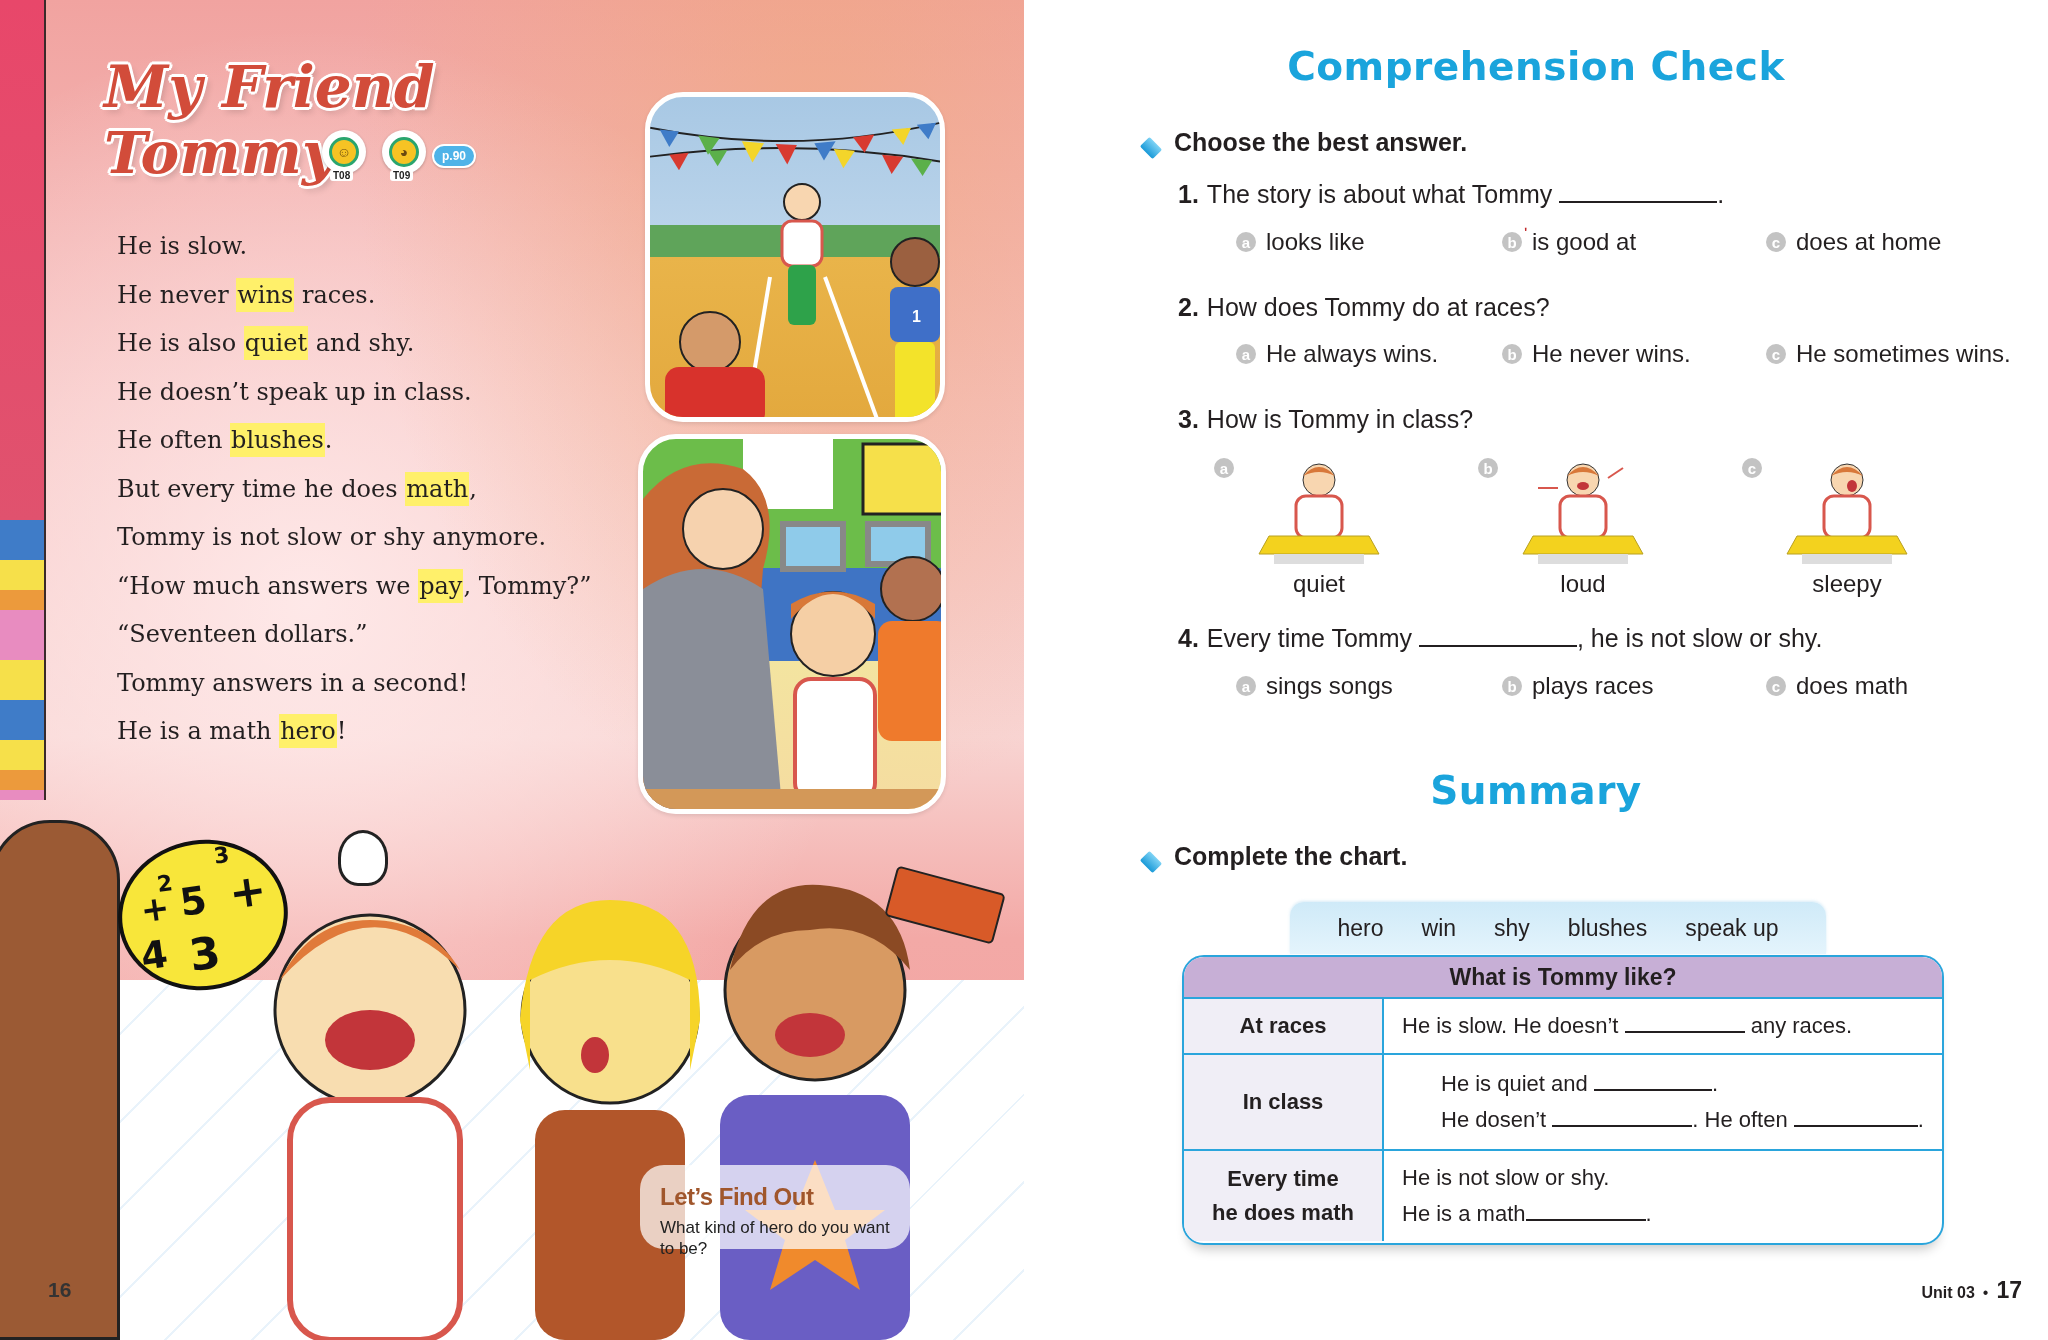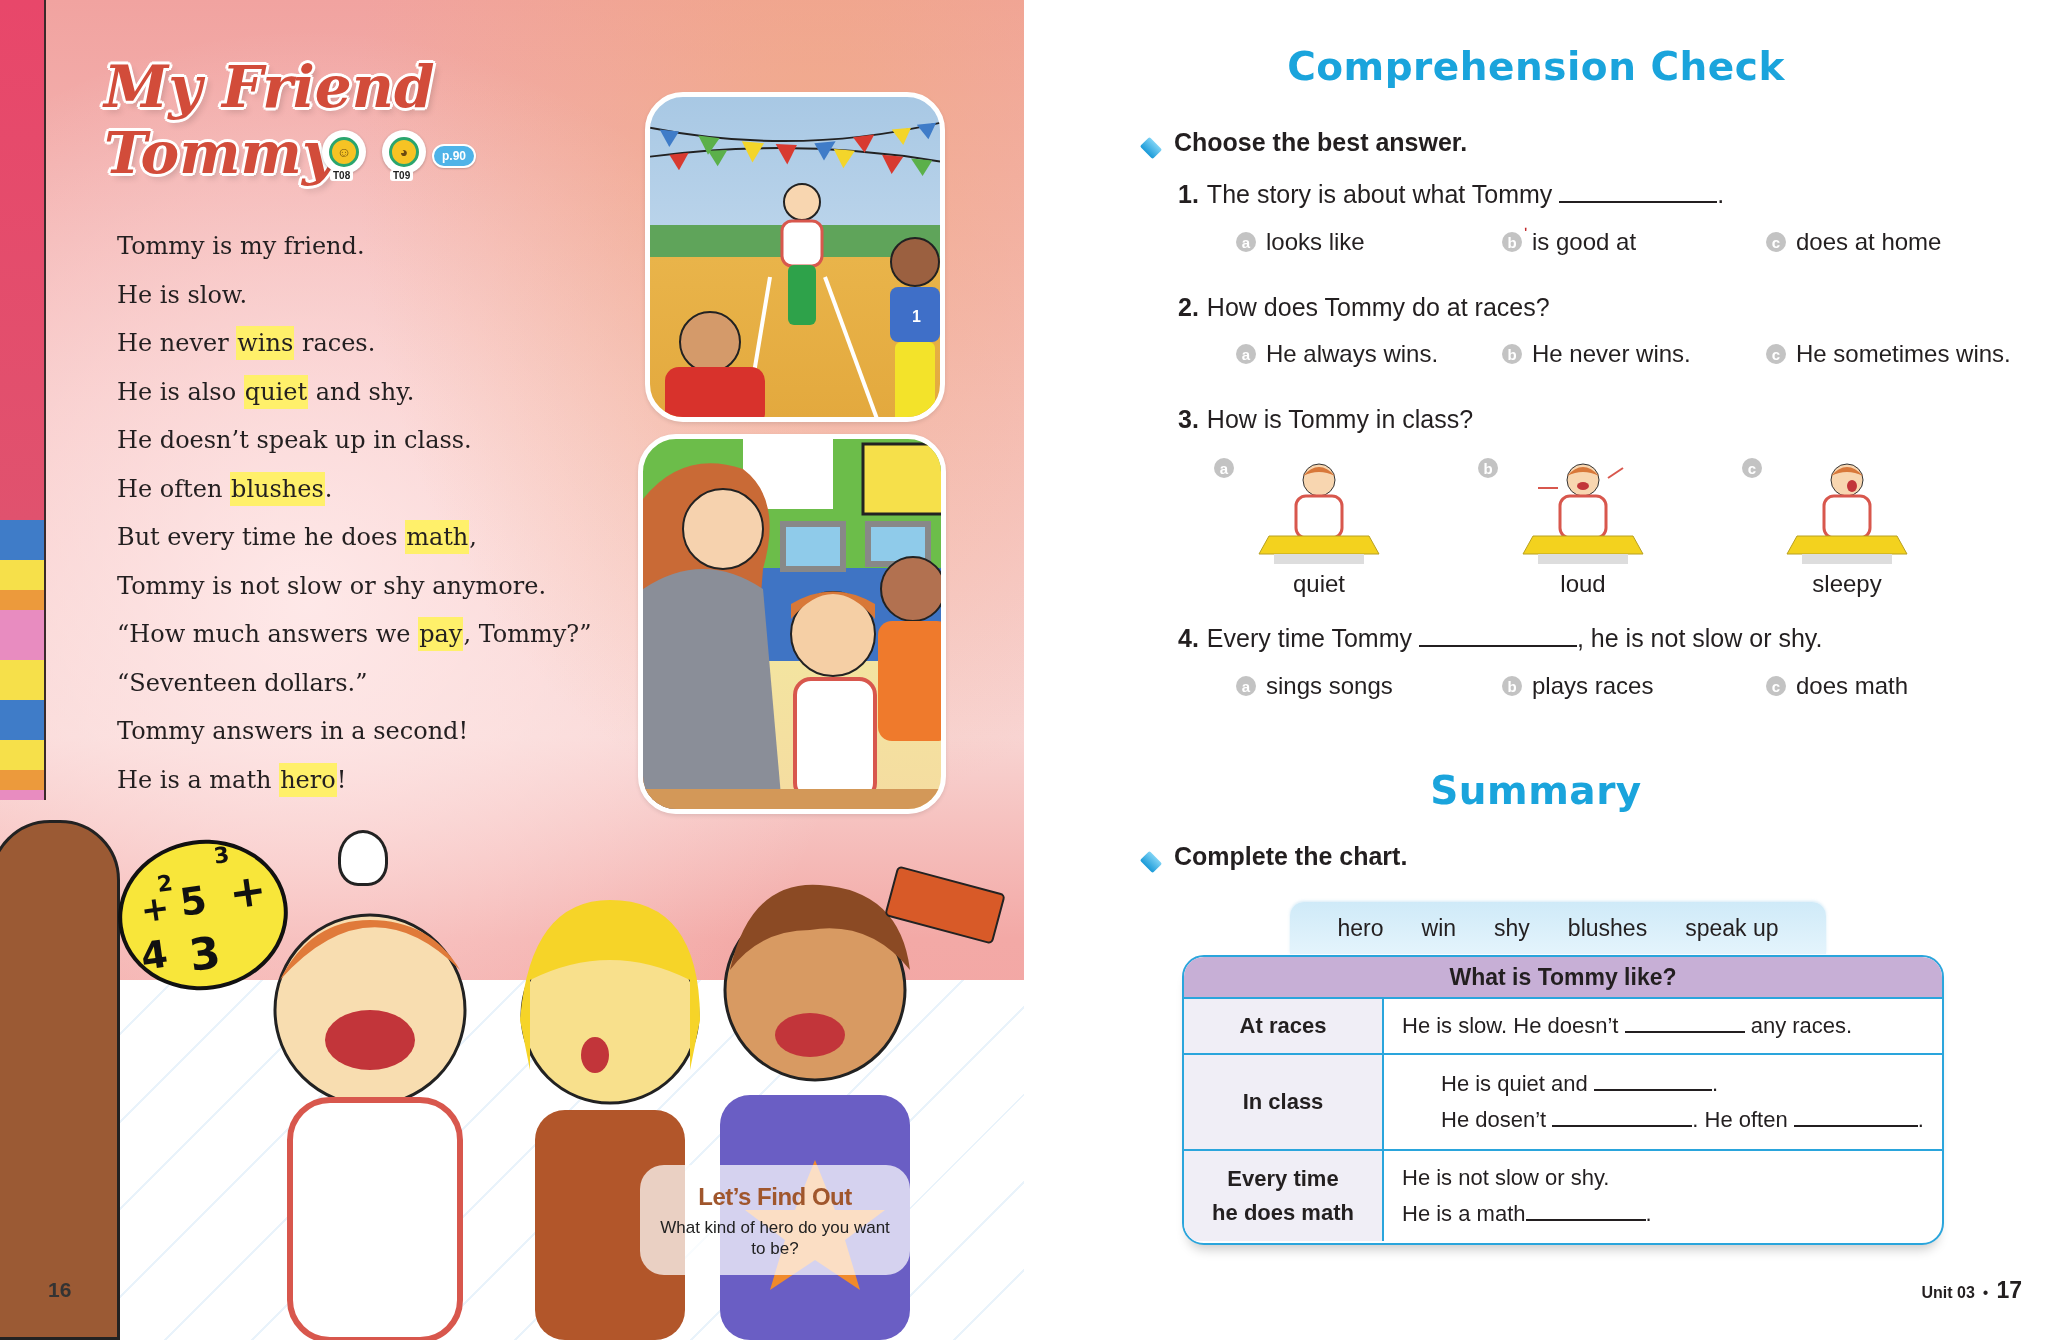--- a/index.html
+++ b/index.html
@@ -66,22 +66,22 @@
   .thought {
     position: absolute; left: 118px; top: 40px; width: 170px; height: 150px; border-radius: 50%;
     background: #f8e63a; border: 4px solid #111; transform: rotate(-8deg);
     font-family: "DejaVu Sans", sans-serif; font-weight: bold; color: #111;
   }
   .thought span { position: absolute; }
   .bulb { position: absolute; left: 338px; top: 30px; width: 50px; height: 56px; border-radius: 50% 50% 40% 40%; background: #fff; border: 3px solid #222; }
   .kid-hair-brown { position: absolute; left: -10px; top: 20px; width: 130px; height: 520px; background: #9b5a34; border-radius: 60px 60px 0 0; border: 3px solid #222; }
 
   .lets-find-out {
-    position: absolute; left: 640px; top: 1165px; width: 270px; height: 110px;
-    background: rgba(255,255,255,0.72); border-radius: 24px; padding: 18px 20px; text-align: center;
+    position: absolute; left: 640px; top: 1165px; width: 270px; height: 84px;
+    background: rgba(255,255,255,0.72); border-radius: 24px; padding: 18px 20px;
   }
   .lfo-title { font-family: "Liberation Sans", sans-serif; font-weight: bold; font-size: 24px; color: #a0562c; letter-spacing: -0.5px; }
   .lfo-text { font-family: "Liberation Sans", sans-serif; font-size: 17px; line-height: 21px; color: #222; margin-top: 6px; }
   .page-num-left { position: absolute; left: 48px; top: 1278px; font-weight: bold; font-size: 21px; color: #333; }
 
   
   .right-page { position: absolute; left: 1024px; top: 0; width: 1024px; height: 1340px; background: #fff; }
   .section-title {
     position: absolute; width: 100%; text-align: center; font-family: "DejaVu Sans", sans-serif; font-weight: bold;
     font-size: 39px; color: #1aa4dc; letter-spacing: 0.5px;
@@ -150,21 +150,20 @@
     <div class="audio-badge">
       <div class="face">
           <span>◕</span>
         </div>
       <div class="code">T09</div>
     </div>
     <div class="page-ref">p.90</div>
   </div>
 
   <div class="story">
-    <div class="story-line"><span>Tommy is my friend.</span></div>
     <div class="story-line"><span>He is slow.</span></div>
     <div class="story-line"><span>He never </span><span class="hl">wins</span><span> races.</span></div>
     <div class="story-line"><span>He is also </span><span class="hl">quiet</span><span> and shy.</span></div>
     <div class="story-line"><span>He doesn’t speak up in class.</span></div>
     <div class="story-line"><span>He often </span><span class="hl">blushes</span><span>.</span></div>
     <div class="story-line"><span>But every time he does </span><span class="hl">math</span><span>,</span></div>
     <div class="story-line"><span>Tommy is not slow or shy anymore.</span></div>
     <div class="story-line"><span>“How much answers we </span><span class="hl">pay</span><span>, Tommy?”</span></div>
     <div class="story-line"><span>“Seventeen dollars.”</span></div>
     <div class="story-line"><span>Tommy answers in a second!</span></div>

